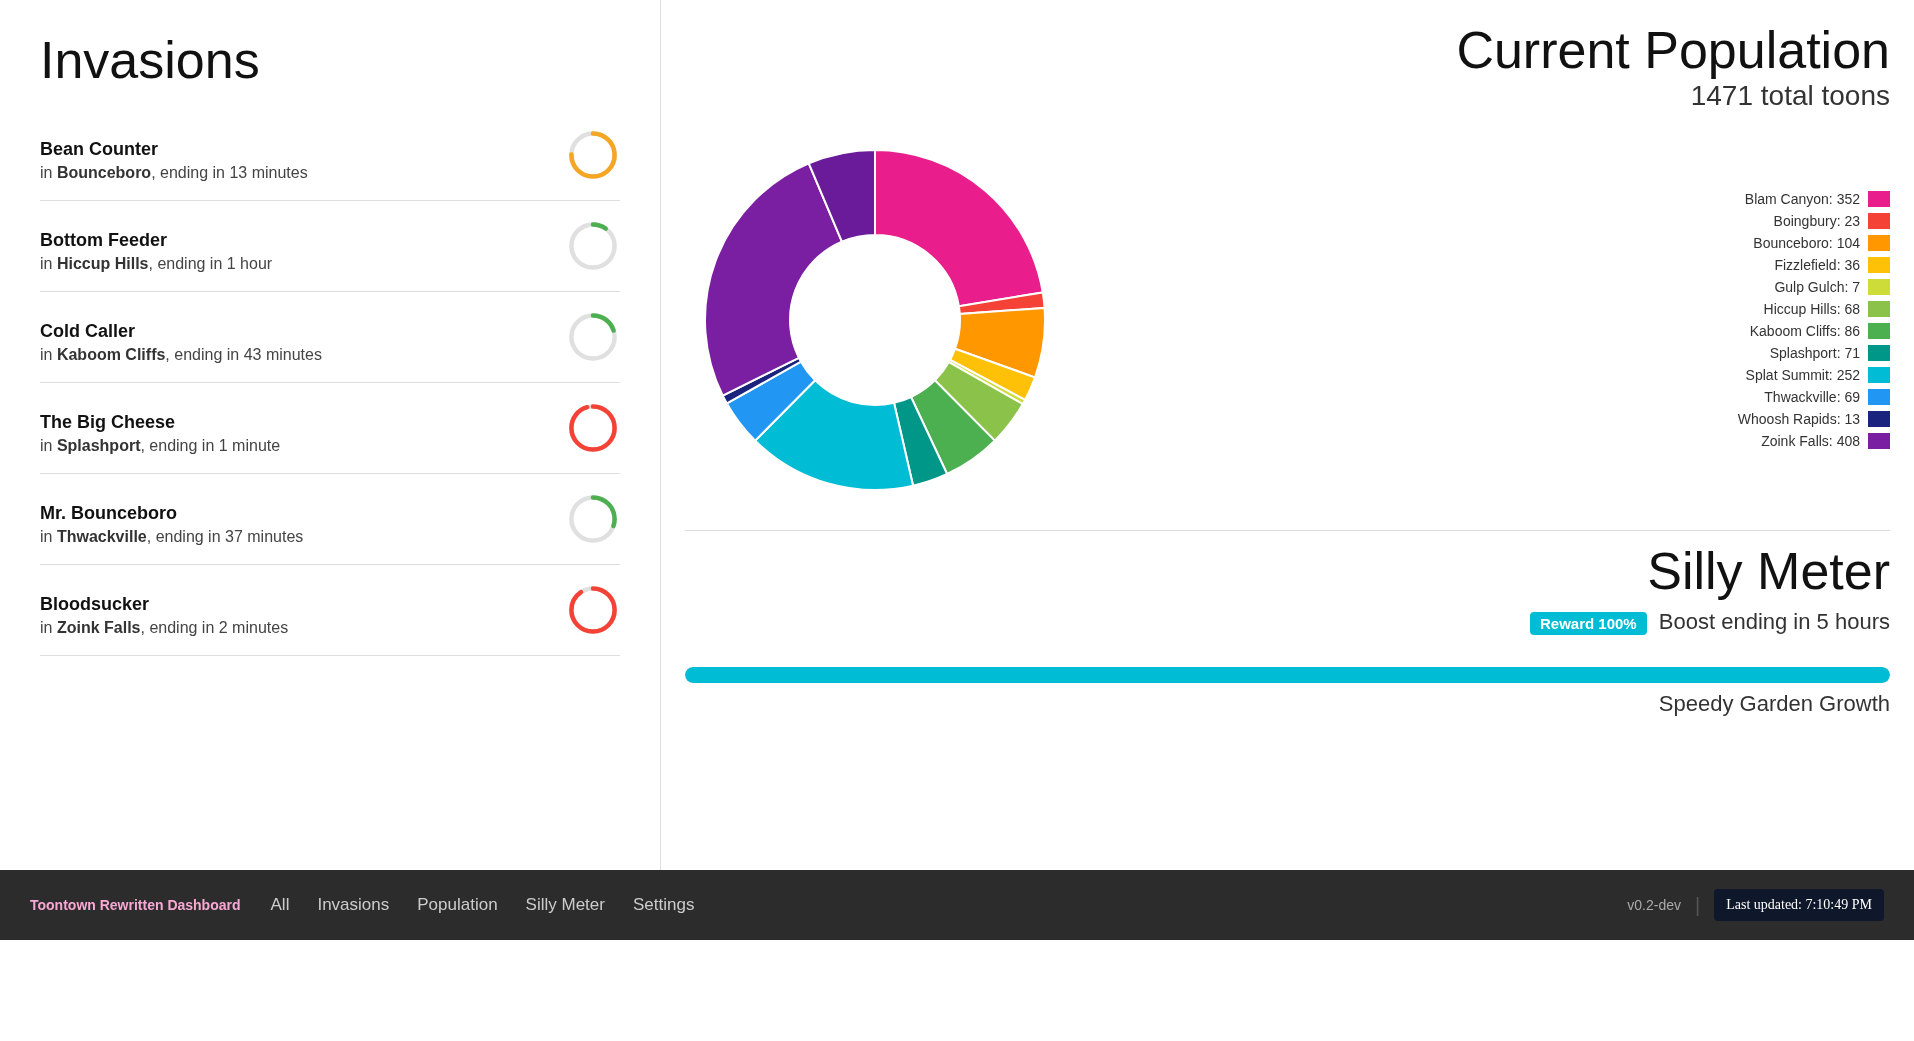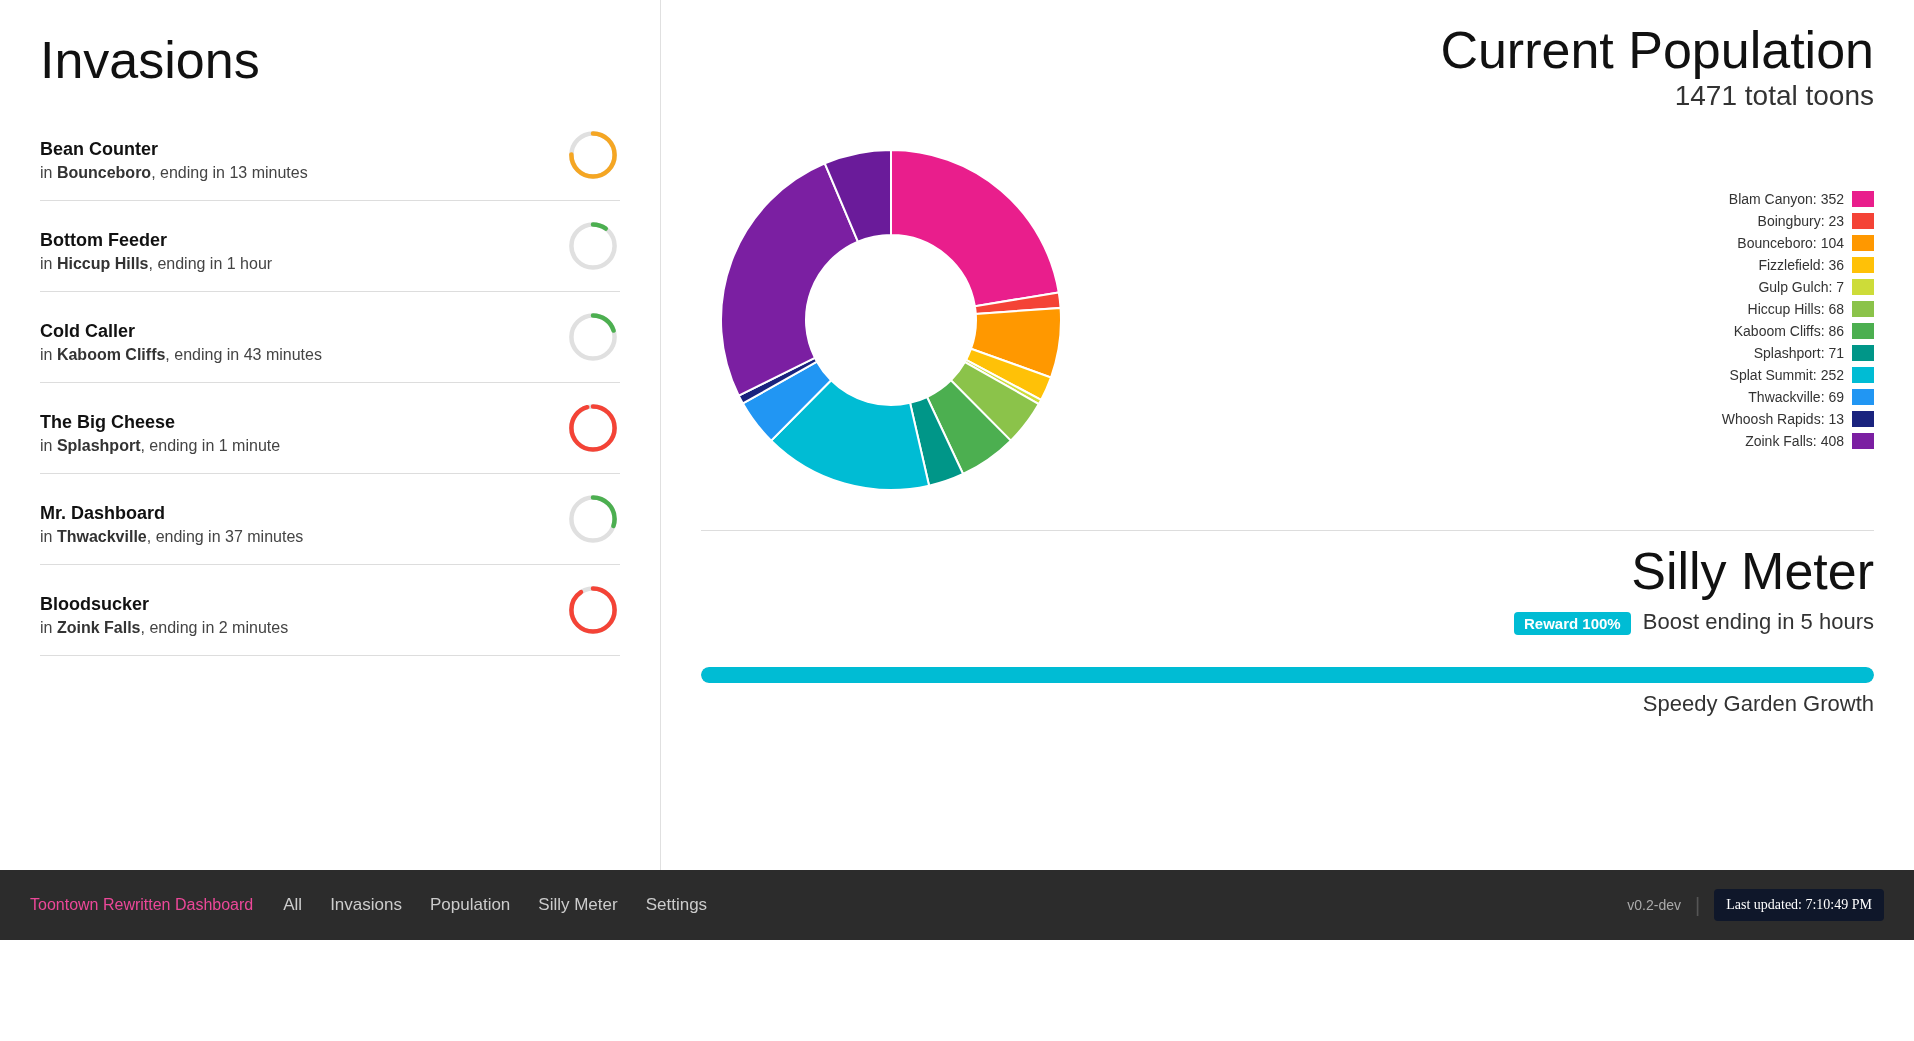--- a/index.html
+++ b/index.html
@@ -49,21 +49,21 @@
       color: #444;
     }
     .invasion-detail .location {
       font-weight: 700;
       color: #333;
     }
 
     
     .right-panel {
       flex: 1;
-      padding: 20px 40px;
+      padding: 20px 24px;
       border-left: 1px solid #e0e0e0;
     }
 
     .population-section {}
     .population-title {
       font-size: 52px;
       font-weight: 300;
       text-align: right;
       color: #111;
       margin-bottom: 0;
@@ -167,23 +167,23 @@
     .navbar {
       width: 100%;
       height: 70px;
       background: #2c2c2c;
       display: flex;
       align-items: center;
       padding: 0 30px;
       gap: 0;
     }
     .navbar-brand {
-      color: #ec4899;
-      font-size: 16px;
-      font-weight: 400;
+      color: #f9a8d4;
+      font-size: 14px;
+      font-weight: 700;
       margin-right: 30px;
       white-space: nowrap;
     }
     .navbar-nav {
       display: flex;
       gap: 28px;
       flex: 1;
     }
     .nav-item {
       color: #ccc;
@@ -260,21 +260,21 @@
             <div class="invasion-name">The Big Cheese</div>
             <div class="invasion-detail">in <span class="location">Splashport</span>, ending in 1 minute</div>
           </div>
           <svg viewBox="0 0 60 60" width="54" height="54">
             <circle cx="30" cy="30" r="24" fill="none" stroke="#e0e0e0" stroke-width="5"></circle>
             <circle cx="30" cy="30" r="24" fill="none" stroke="#f44336" stroke-width="5" stroke-dasharray="150.79644737231007" stroke-dashoffset="7.539822368615511" stroke-linecap="round" transform="rotate(-90 30 30)"></circle>
           </svg>
         </div>
         <div class="invasion-item">
           <div class="invasion-info">
-            <div class="invasion-name">Mr. Dashboard</div>
+            <div class="invasion-name">Mr. Bounceboro</div>
             <div class="invasion-detail">in <span class="location">Thwackville</span>, ending in 37 minutes</div>
           </div>
           <svg viewBox="0 0 60 60" width="54" height="54">
             <circle cx="30" cy="30" r="24" fill="none" stroke="#e0e0e0" stroke-width="5"></circle>
             <circle cx="30" cy="30" r="24" fill="none" stroke="#4caf50" stroke-width="5" stroke-dasharray="150.79644737231007" stroke-dashoffset="105.55751316061705" stroke-linecap="round" transform="rotate(-90 30 30)"></circle>
           </svg>
         </div>
         <div class="invasion-item">
           <div class="invasion-info">
             <div class="invasion-name">Bloodsucker</div>

